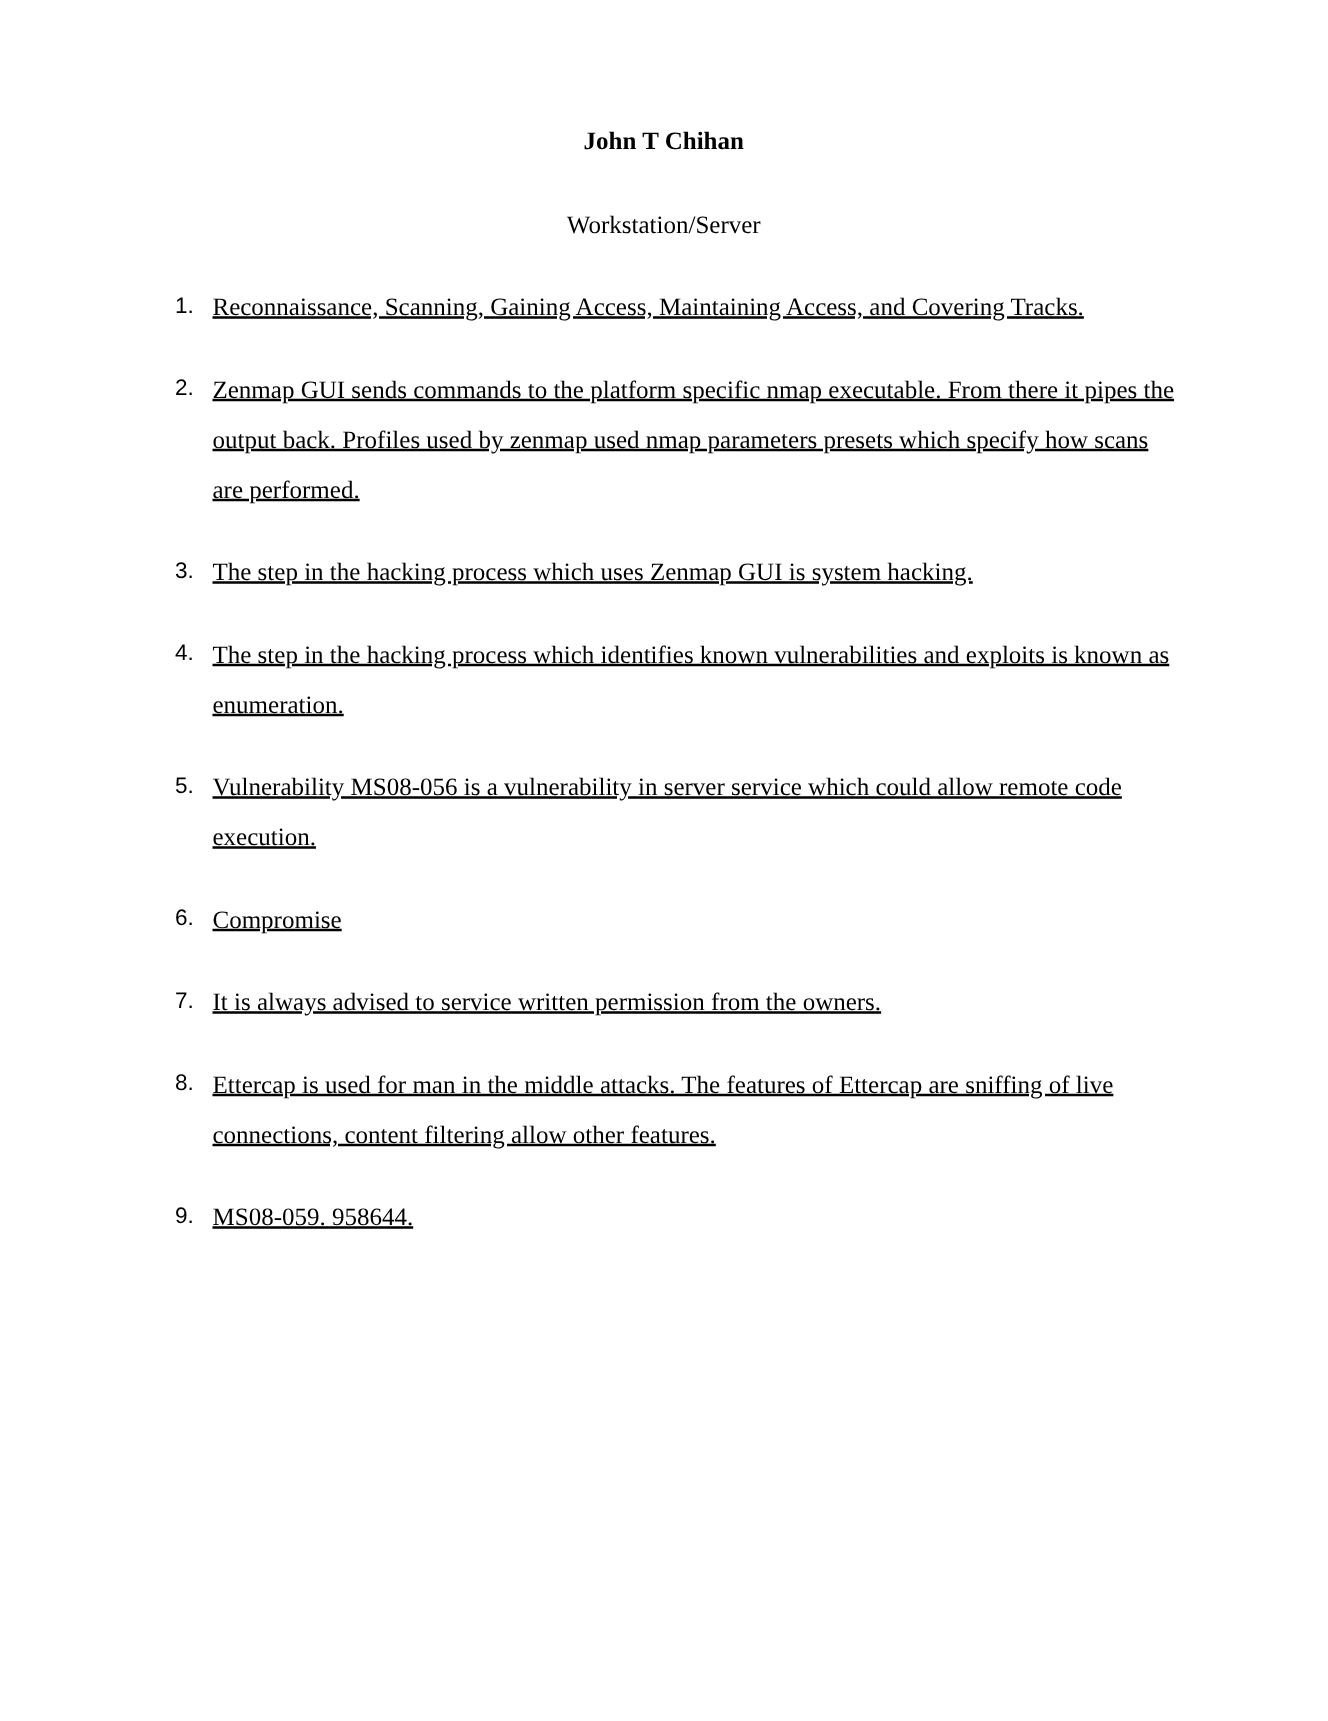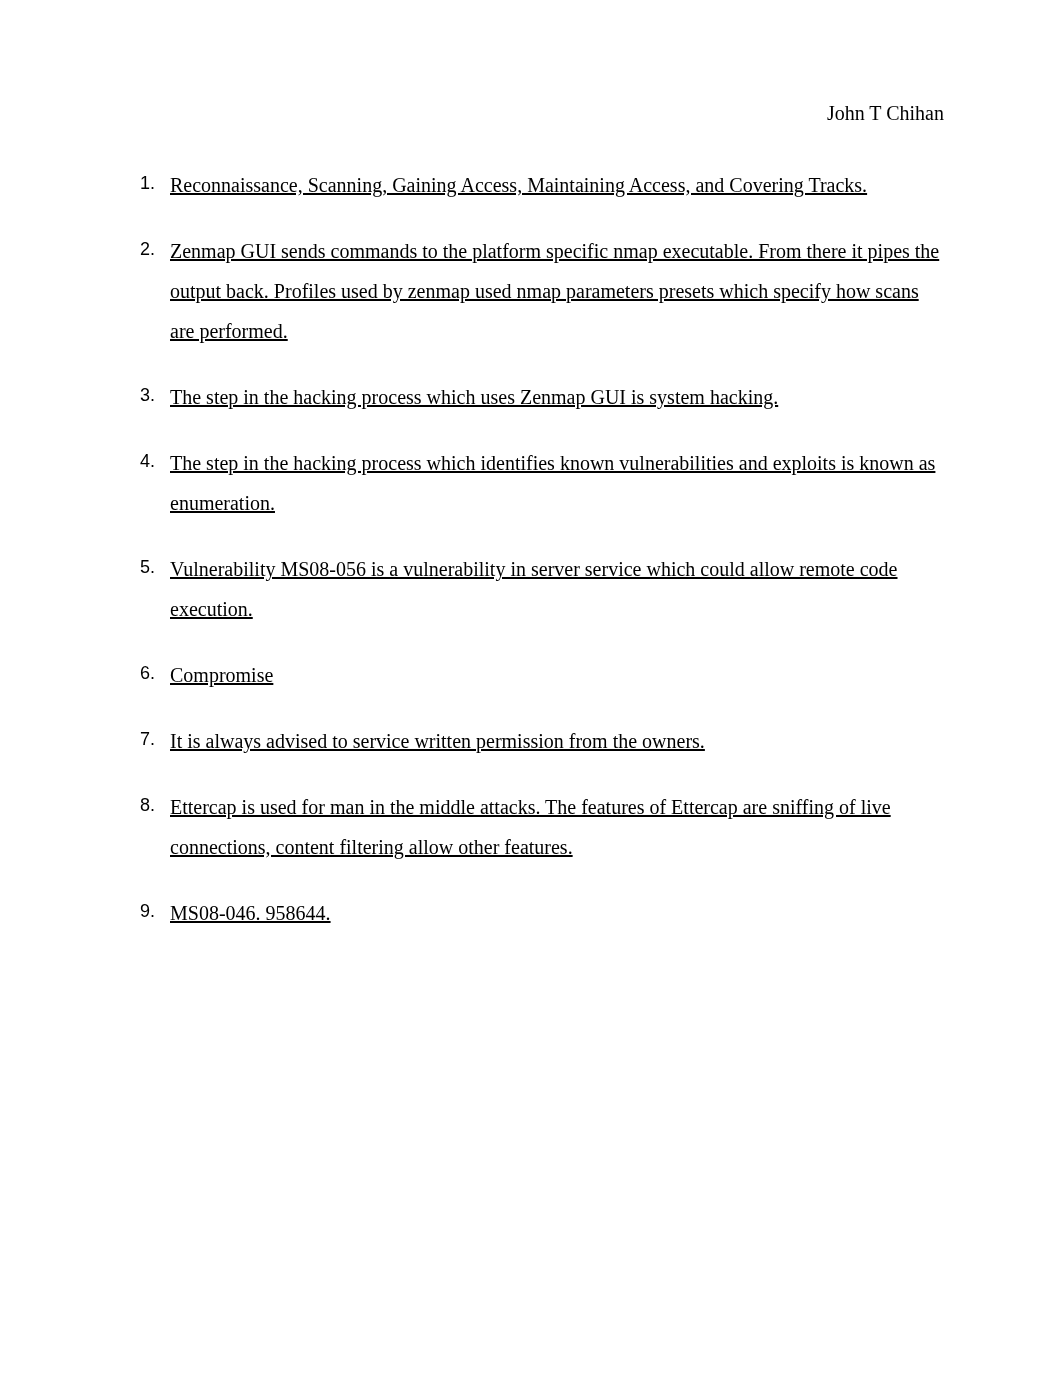--- a/index.html
+++ b/index.html
@@ -11,22 +11,23 @@
       background: #ffffff;
       width: 1062px;
       height: 1377px;
       font-family: "Times New Roman", Times, serif;
       font-size: 20px;
       color: #000;
       padding: 98px 118px 40px 118px;
       line-height: 1.55;
     }
     .header-block {
-      text-align: right;
+      text-align: center;
       margin-bottom: 36px;
+      font-weight: bold;
     }
     .header-block div {
       margin-bottom: 26px;
     }
     .title-block {
       text-align: center;
       margin-bottom: 30px;
     }
     .title-block .line {
       margin-bottom: 20px;
@@ -54,20 +55,21 @@
     }
   </style>
 </head>
 <body>
 
 <div class="header-block">
   <div>John T Chihan</div>
 </div>
 
 <div class="title-block">
+  <div class="line">Workstation/Server</div>
 </div>
 
 <ol class="main-list">
   <li>
     <span class="num">1.</span>
     <span class="txt">Reconnaissance, Scanning, Gaining Access, Maintaining Access, and Covering Tracks.</span>
   </li>
   <li>
     <span class="num">2.</span>
     <span class="txt">Zenmap GUI sends commands to the platform specific nmap executable. From there it pipes the output back. Profiles used by zenmap used nmap parameters presets which specify how scans are performed.</span>
@@ -91,15 +93,15 @@
   <li>
     <span class="num">7.</span>
     <span class="txt">It is always advised to service written permission from the owners.</span>
   </li>
   <li>
     <span class="num">8.</span>
     <span class="txt">Ettercap is used for man in the middle attacks. The features of Ettercap are sniffing of live connections, content filtering allow other features.</span>
   </li>
   <li>
     <span class="num">9.</span>
-    <span class="txt">MS08-046. 958644.</span>
+    <span class="txt">MS08-059. 958644.</span>
   </li>
 </ol>
 
 </body></html>

